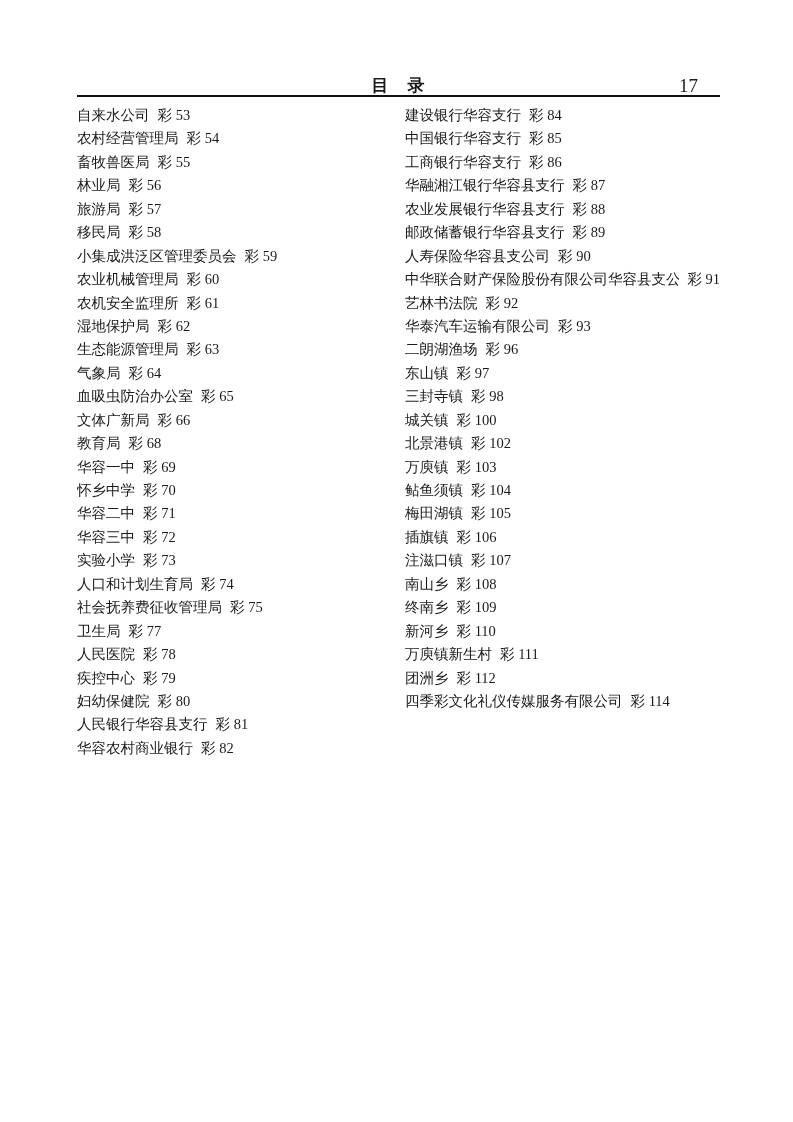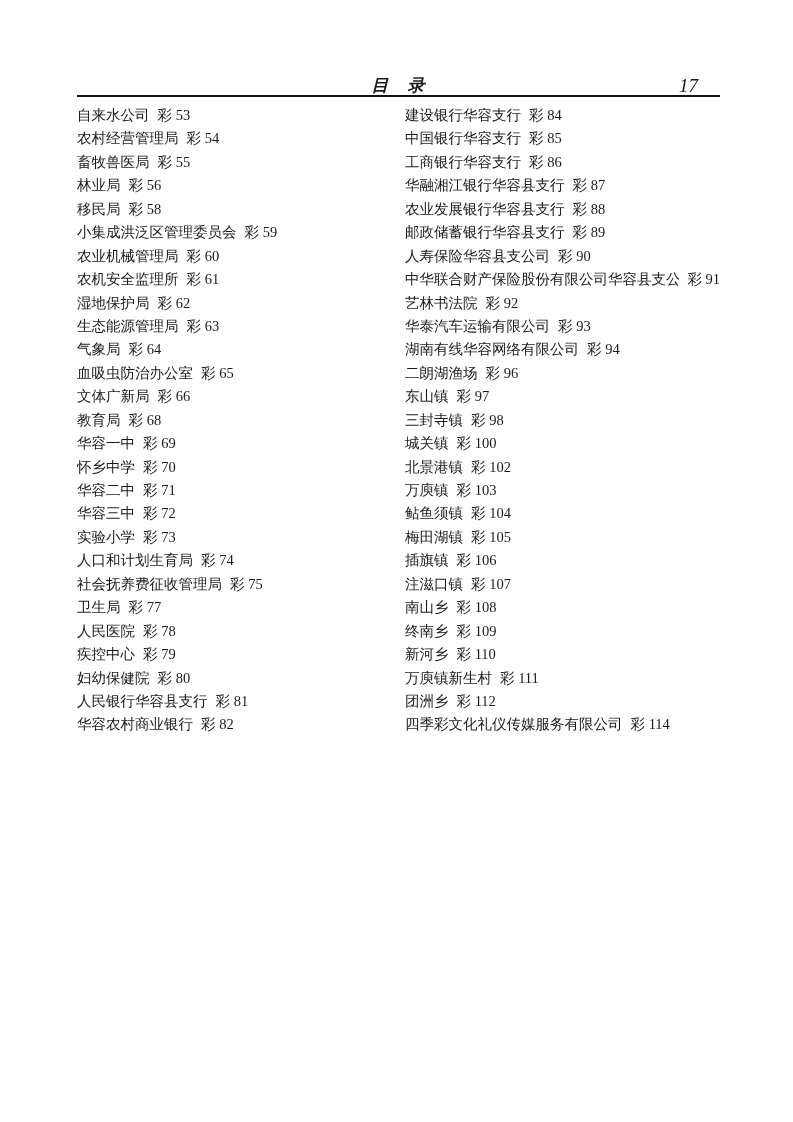--- a/index.html
+++ b/index.html
@@ -20,21 +20,20 @@
     left: 77px;
     width: 643px;
     top: 0;
   }
   .header {
     position: absolute;
     top: 74px;
     left: 0;
     width: 100%;
     height: 22px;
-    font-style: italic;
   }
   .header-title {
     position: absolute;
     left: 0;
     right: 0;
     text-align: center;
     font-size: 17px;
     font-weight: bold;
     letter-spacing: 1px;
   }
@@ -110,20 +109,24 @@
         <div class="toc-row">
           <span class="toc-title">畜牧兽医局</span>
           <span class="toc-page">彩 55</span>
         </div>
 
         <div class="toc-row">
           <span class="toc-title">林业局</span>
           <span class="toc-page">彩 56</span>
         </div>
 
+        <div class="toc-row">
+          <span class="toc-title">旅游局</span>
+          <span class="toc-page">彩 57</span>
+        </div>
 
         <div class="toc-row">
           <span class="toc-title">移民局</span>
           <span class="toc-page">彩 58</span>
         </div>
 
         <div class="toc-row">
           <span class="toc-title">小集成洪泛区管理委员会</span>
           <span class="toc-page">彩 59</span>
         </div>
@@ -280,24 +283,20 @@
         <div class="toc-row">
           <span class="toc-title">艺林书法院</span>
           <span class="toc-page">彩 92</span>
         </div>
 
         <div class="toc-row">
           <span class="toc-title">华泰汽车运输有限公司</span>
           <span class="toc-page">彩 93</span>
         </div>
 
-        <div class="toc-row">
-          <span class="toc-title">湖南有线华容网络有限公司</span>
-          <span class="toc-page">彩 94</span>
-        </div>
 
         <div class="toc-row">
           <span class="toc-title">二朗湖渔场</span>
           <span class="toc-page">彩 96</span>
         </div>
 
         <div class="toc-row">
           <span class="toc-title">东山镇</span>
           <span class="toc-page">彩 97</span>
         </div>

